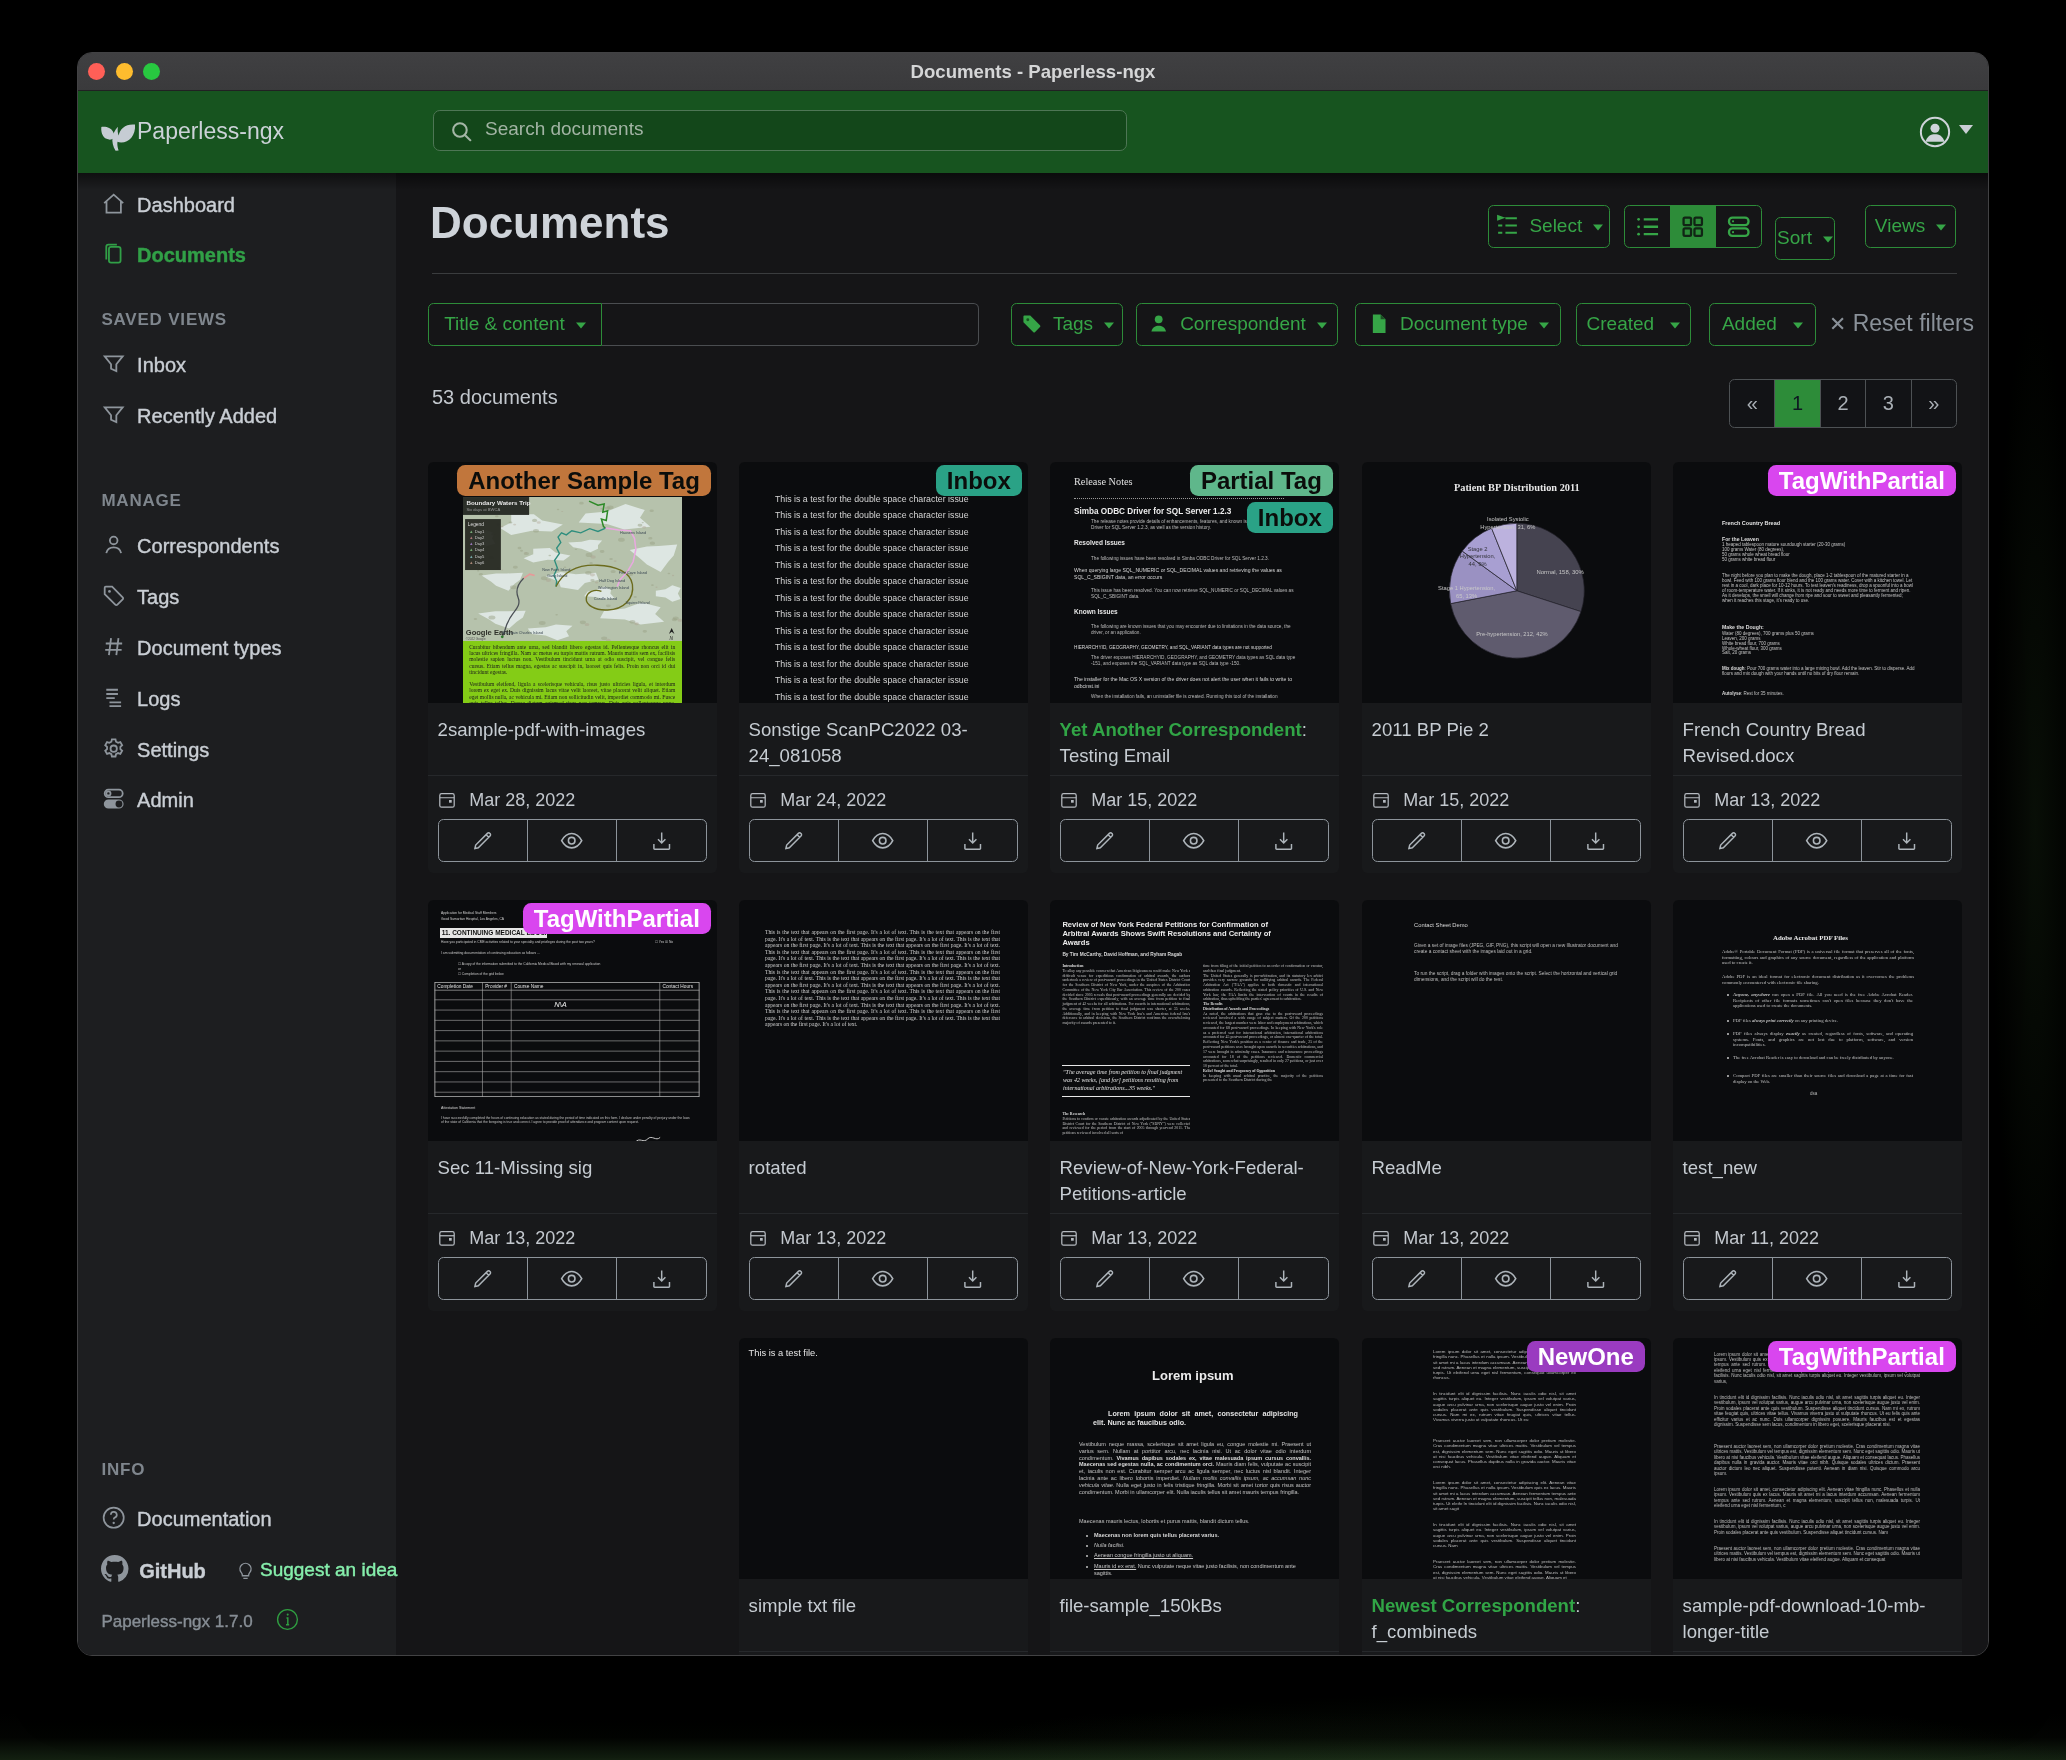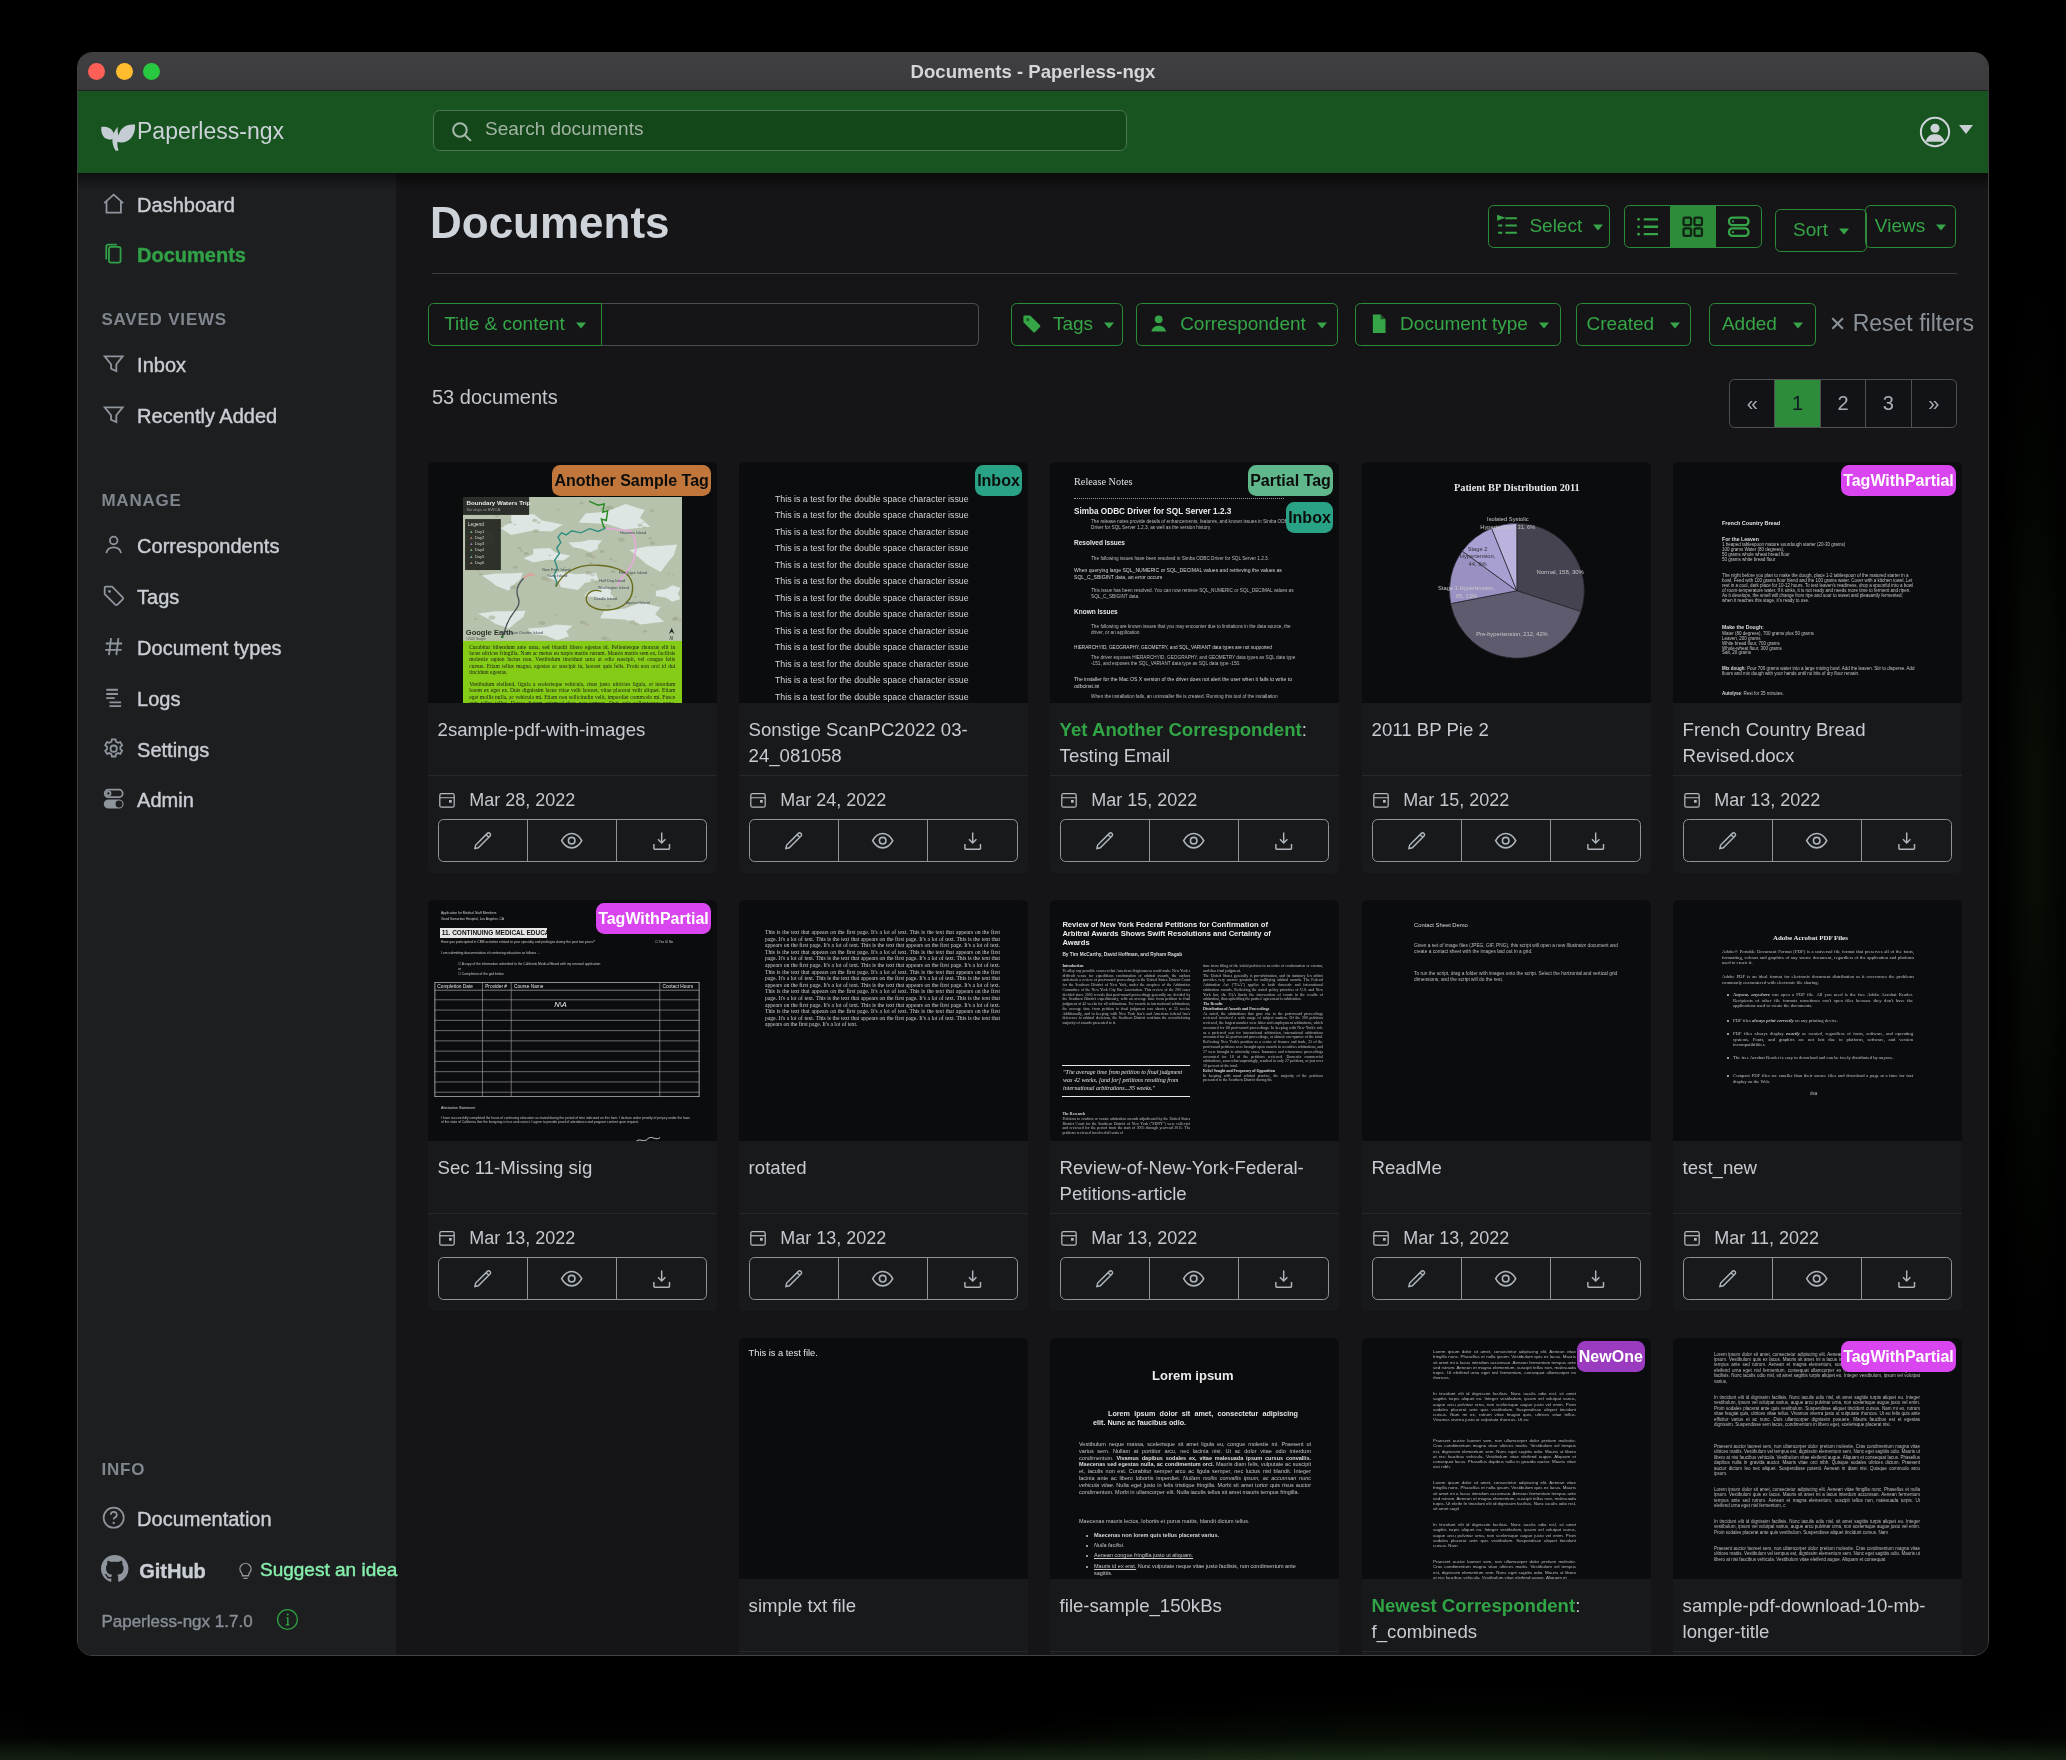--- a/index.html
+++ b/index.html
@@ -32,21 +32,21 @@
 .thumb{position:absolute;left:0;top:0;width:289px;height:241px;background:#0b0c0e;overflow:hidden}
 .ctitle{position:absolute;left:9.6px;top:255px;width:269px;font-size:18.6px;line-height:26px;color:#c6ccd2}
 .ctitle .corr{color:#31a546;font-weight:700}
 .csep{position:absolute;left:0;top:313px;width:100%;border-top:1.4px solid #26282b}
 .cdate{position:absolute;left:10.3px;top:322px;width:268px;height:32px;color:#c2c7cd;font-size:18px;line-height:32px}
 .cdate svg{vertical-align:-2.7px;margin-right:13px}
 .cbtns{position:absolute;left:9.6px;top:357px;width:269px;height:43px;border:1.4px solid #8d949b;border-radius:5.5px;display:flex}
 .cbtns .seg{flex:1;display:flex;align-items:center;justify-content:center}
 .cbtns .seg + .seg{border-left:1.4px solid #8d949b}
 .badges{position:absolute;top:3.4px;right:6.2px;display:flex;flex-direction:column;align-items:flex-end;gap:5.5px}
-.badge{display:inline-block;height:31px;line-height:31px;border-radius:8.2px;padding:0 2px;font-size:16px;font-weight:700;color:#0b0d0b}
+.badge{display:inline-block;height:31px;line-height:31px;border-radius:8.2px;padding:0 11px;font-size:24px;font-weight:700;color:#0b0d0b}
 .bdg-orange{background:#c1763c}
 .bdg-teal{background:#2aa286}
 .bdg-mint{background:#5fb78b}
 .bdg-indigo{background:#d946ef;color:#fff}
 .bdg-purple{background:#9a3bc0;color:#fff}
 .tserif{font-family:"Liberation Serif",serif}
 .pgw{position:absolute;background:#84cc16;color:#222;overflow:hidden}
 </style></head><body>
 <div id="stage">
     <div id="win">
@@ -164,21 +164,21 @@
             </div>
 <div style="flex:1;display:flex;align-items:center;justify-content:center">
               <svg width="27.5" height="27.5" viewBox="0 0 24 24" fill="none" stroke="#36a547" stroke-width="2">
                 <rect x="3.5" y="4" width="17" height="6.6" rx="3"></rect>
                 <rect x="3.5" y="13.4" width="17" height="6.6" rx="3"></rect>
                 <circle cx="7" cy="7.3" r=".9" fill="#36a547" stroke="none"></circle>
                 <circle cx="7" cy="16.7" r=".9" fill="#36a547" stroke="none"></circle>
               </svg>
             </div>
 </div>
-<div class="grnbtn" style="left:1379px;top:36px;width:92px">
+<div class="grnbtn" style="left:1379px;top:44px;width:60px">
             <div class="lbl">Sort<span class="caret"></span></div>
           </div>
 <div class="grnbtn" style="left:1469px;top:32px;width:91px">
             <div class="lbl">Views<span class="caret"></span></div>
           </div>
 <hr class="und" style="top:100px">
 <div class="grnbtn" style="left:32px;top:130px;width:174px;border-radius:5.5px 0 0 5.5px">
             <div class="lbl">Title &amp; content<span class="caret"></span></div>
           </div>
 <div class="abs" style="left:206px;top:130px;width:377px;height:43px;border:1.4px solid #4a4d50;border-left:none;border-radius:0 5.5px 5.5px 0;background:#151517"></div>

